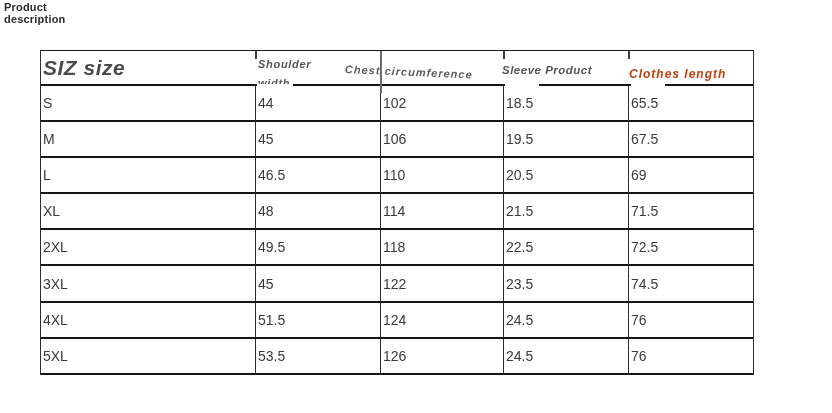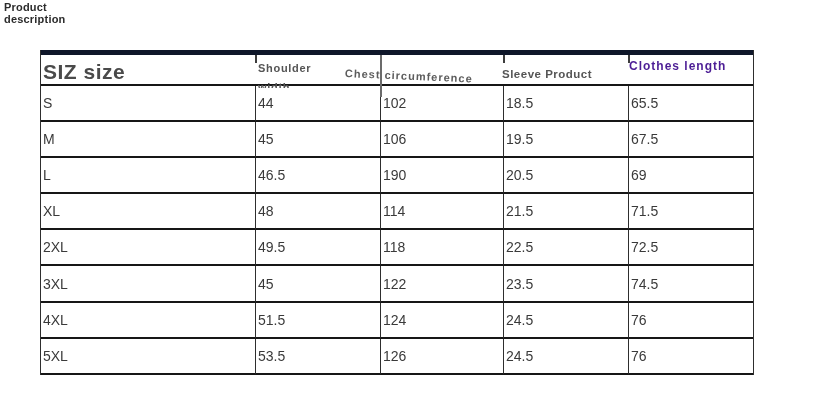--- a/index.html
+++ b/index.html
@@ -38,22 +38,23 @@
     box-sizing: border-box;
     border-left: 1px solid #2e2e2e;
     border-right: 1px solid #2e2e2e;
   }
 
   
   .thead {
     position: relative;
     height: 36px;
     box-sizing: border-box;
-    border-top: 5px solid #0f172a;
+    border-top: 1px solid #0f172a;
     border-bottom: 2px solid #161616;
+    font-style: italic;
   }
   .h-siz {
     position: absolute;
     left: 2px;
     top: 5px;
     font-size: 21px;
     font-weight: bold;
     color: #4a4a4a;
     letter-spacing: 0.5px;
     white-space: nowrap;
@@ -88,24 +89,24 @@
     top: 13px;
     font-size: 11.5px;
     font-weight: bold;
     color: #555555;
     letter-spacing: 0.5px;
     white-space: nowrap;
   }
   .h-clothes {
     position: absolute;
     left: 588px;
-    top: 4px;
+    top: 16px;
     font-size: 12px;
     font-weight: bold;
-    color: #4c1d95;
+    color: #c2410c;
     letter-spacing: 1px;
     white-space: nowrap;
   }
 
   
   .tick {
     position: absolute;
     top: 0;
     width: 2px;
     height: 8px;
@@ -191,21 +192,21 @@
     <div class="cell">65.5</div>
 
     <div class="cell divided">M</div>
     <div class="cell divided">45</div>
     <div class="cell divided">106</div>
     <div class="cell divided">19.5</div>
     <div class="cell">67.5</div>
 
     <div class="cell divided">L</div>
     <div class="cell divided">46.5</div>
-    <div class="cell divided">190</div>
+    <div class="cell divided">110</div>
     <div class="cell divided">20.5</div>
     <div class="cell">69</div>
 
     <div class="cell divided">XL</div>
     <div class="cell divided">48</div>
     <div class="cell divided">114</div>
     <div class="cell divided">21.5</div>
     <div class="cell">71.5</div>
 
     <div class="cell divided">2XL</div>

